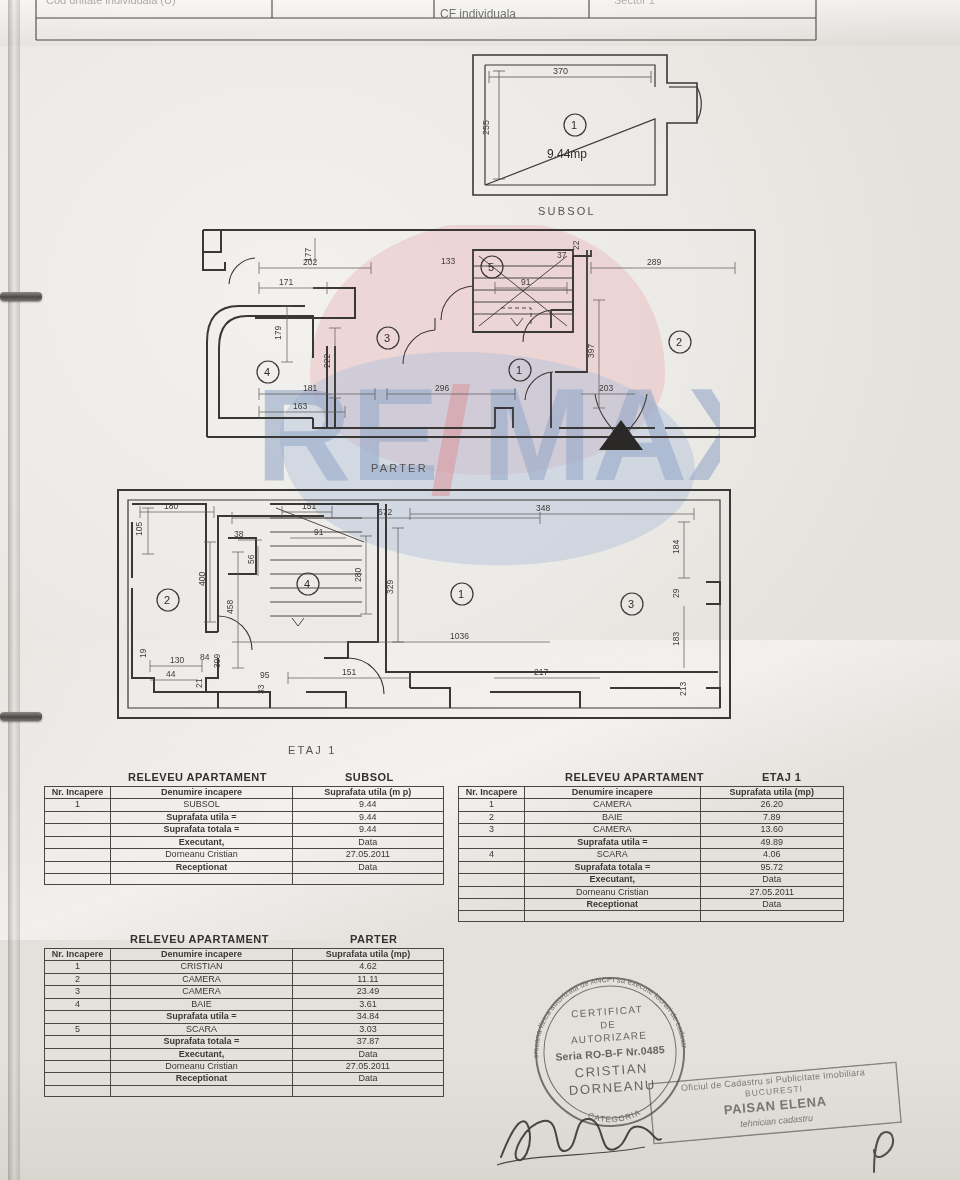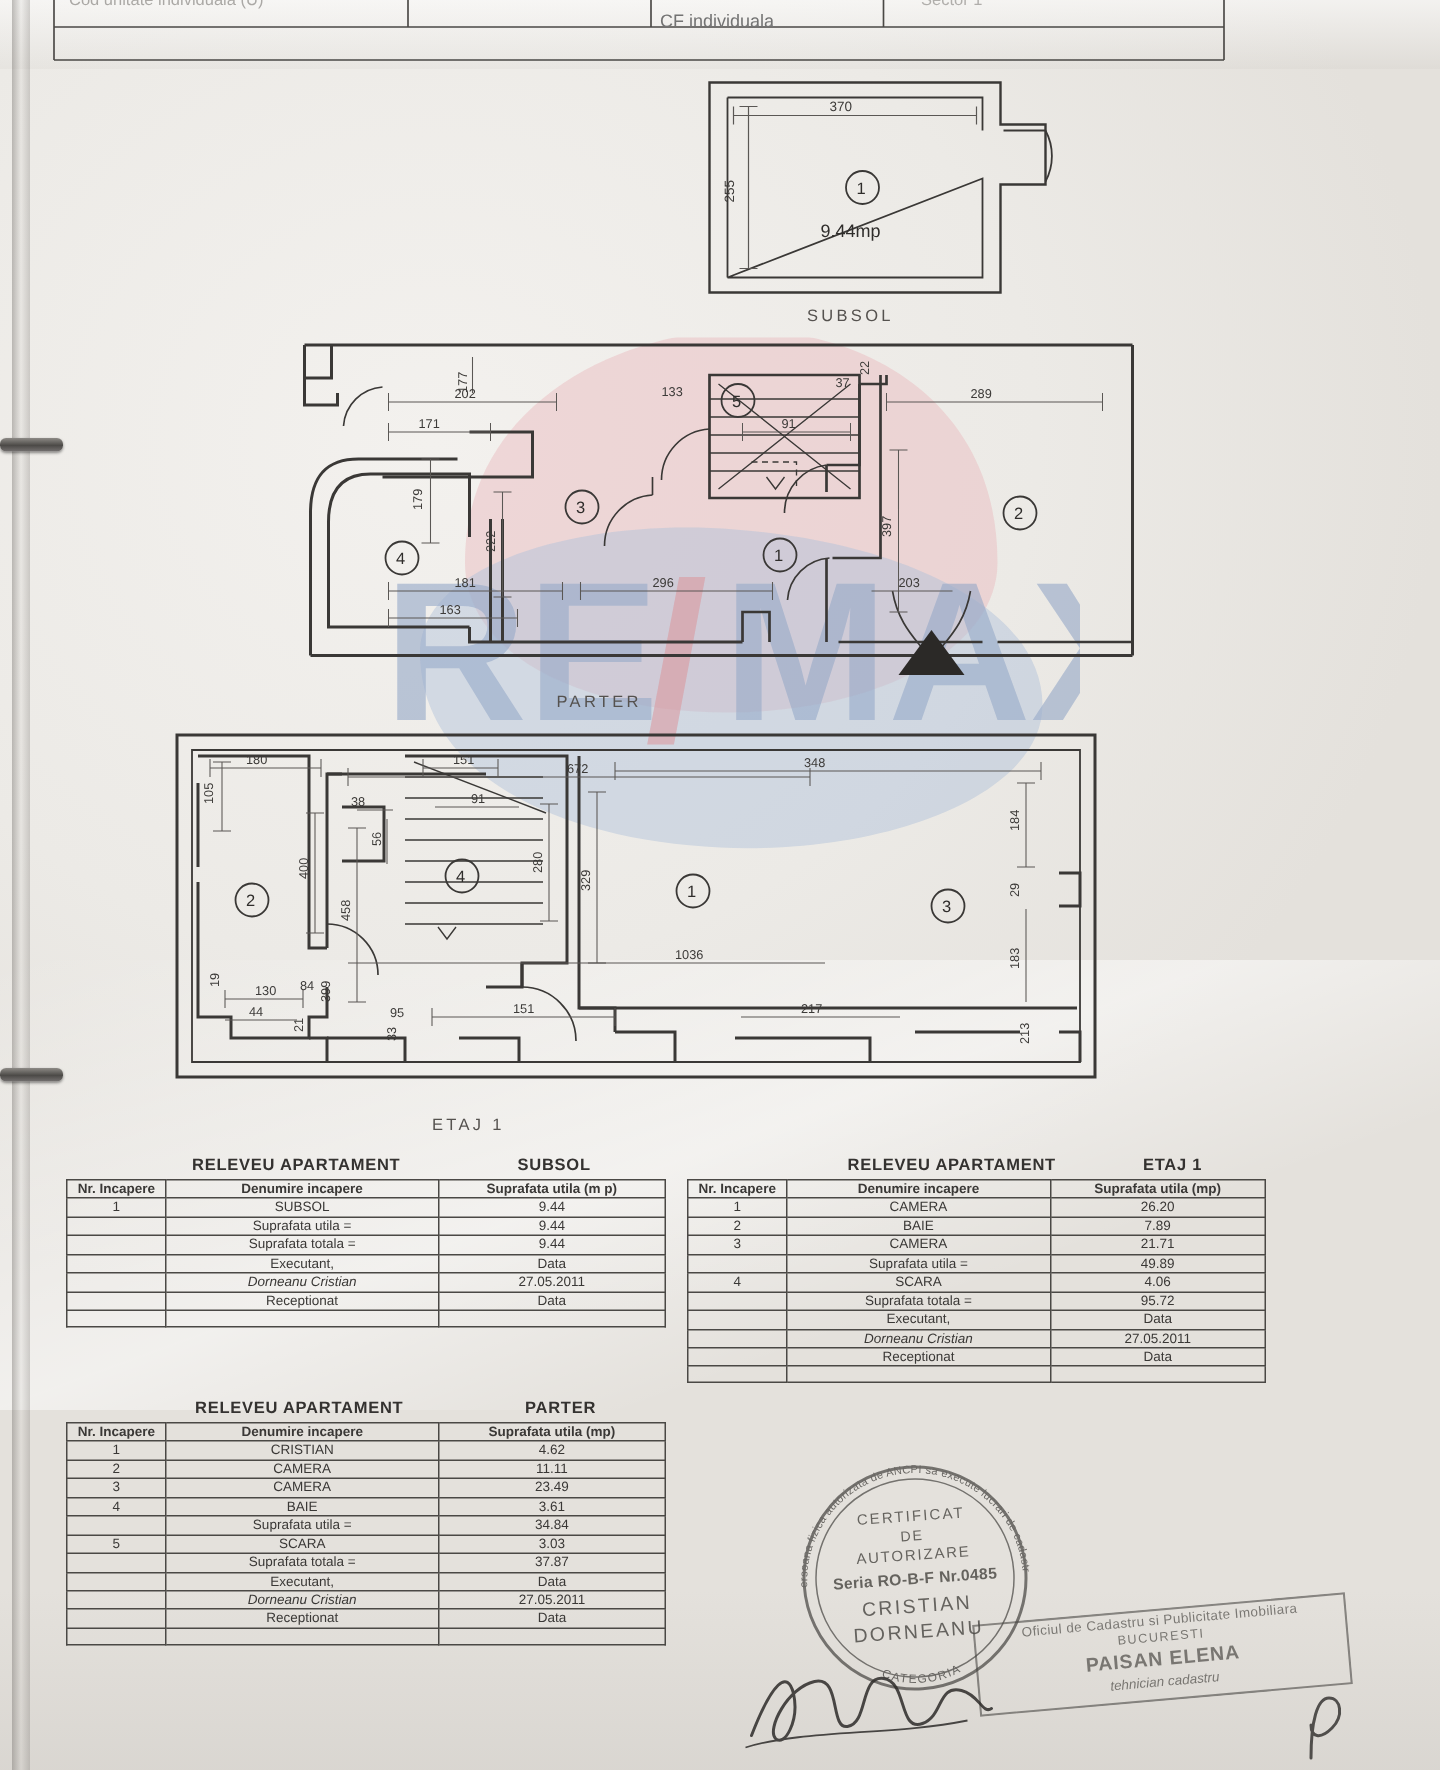--- a/index.html
+++ b/index.html
@@ -40,22 +40,22 @@
   
   .plan{position:absolute;}
   .plan svg{display:block;}
   .planlabel{position:absolute;font-size:11px;letter-spacing:2.2px;color:#55524f;}
 
   
   .tbl{position:absolute;border-collapse:collapse;background:transparent;padding-left:24px;}
   .tbl td{border:1px solid #4a4845;font-size:9px;line-height:1.05;padding:1px 2px;
     text-align:center;color:#3a3836;white-space:nowrap;}
   .hd{font-weight:bold;font-size:9.5px;}
-  .sum{font-weight:normal;}
-  .ital{font-style:italic;}
+  .sum{font-weight:bold;}
+  .ital{}
   .blank{height:11px;}
 
   
   .tcap{position:absolute;font-weight:bold;font-size:11px;letter-spacing:.5px;color:#343230;}
 
   
   #stamp-round{position:absolute;left:520px;top:962px;width:180px;height:180px;
     transform:rotate(-4deg);opacity:.72;}
   #stamp-rect{position:absolute;left:650px;top:1072px;width:250px;height:62px;
     transform:rotate(-5deg);opacity:.6;}
@@ -443,21 +443,21 @@
     <td>26.20</td>
   </tr>
   <tr>
     <td>2</td>
     <td>BAIE</td>
     <td>7.89</td>
   </tr>
   <tr>
     <td>3</td>
     <td>CAMERA</td>
-    <td>21.71</td>
+    <td>13.60</td>
   </tr>
   <tr>
     <td></td>
     <td class="sum">Suprafata utila =</td>
     <td>49.89</td>
   </tr>
   <tr>
     <td>4</td>
     <td>SCARA</td>
     <td>4.06</td>

